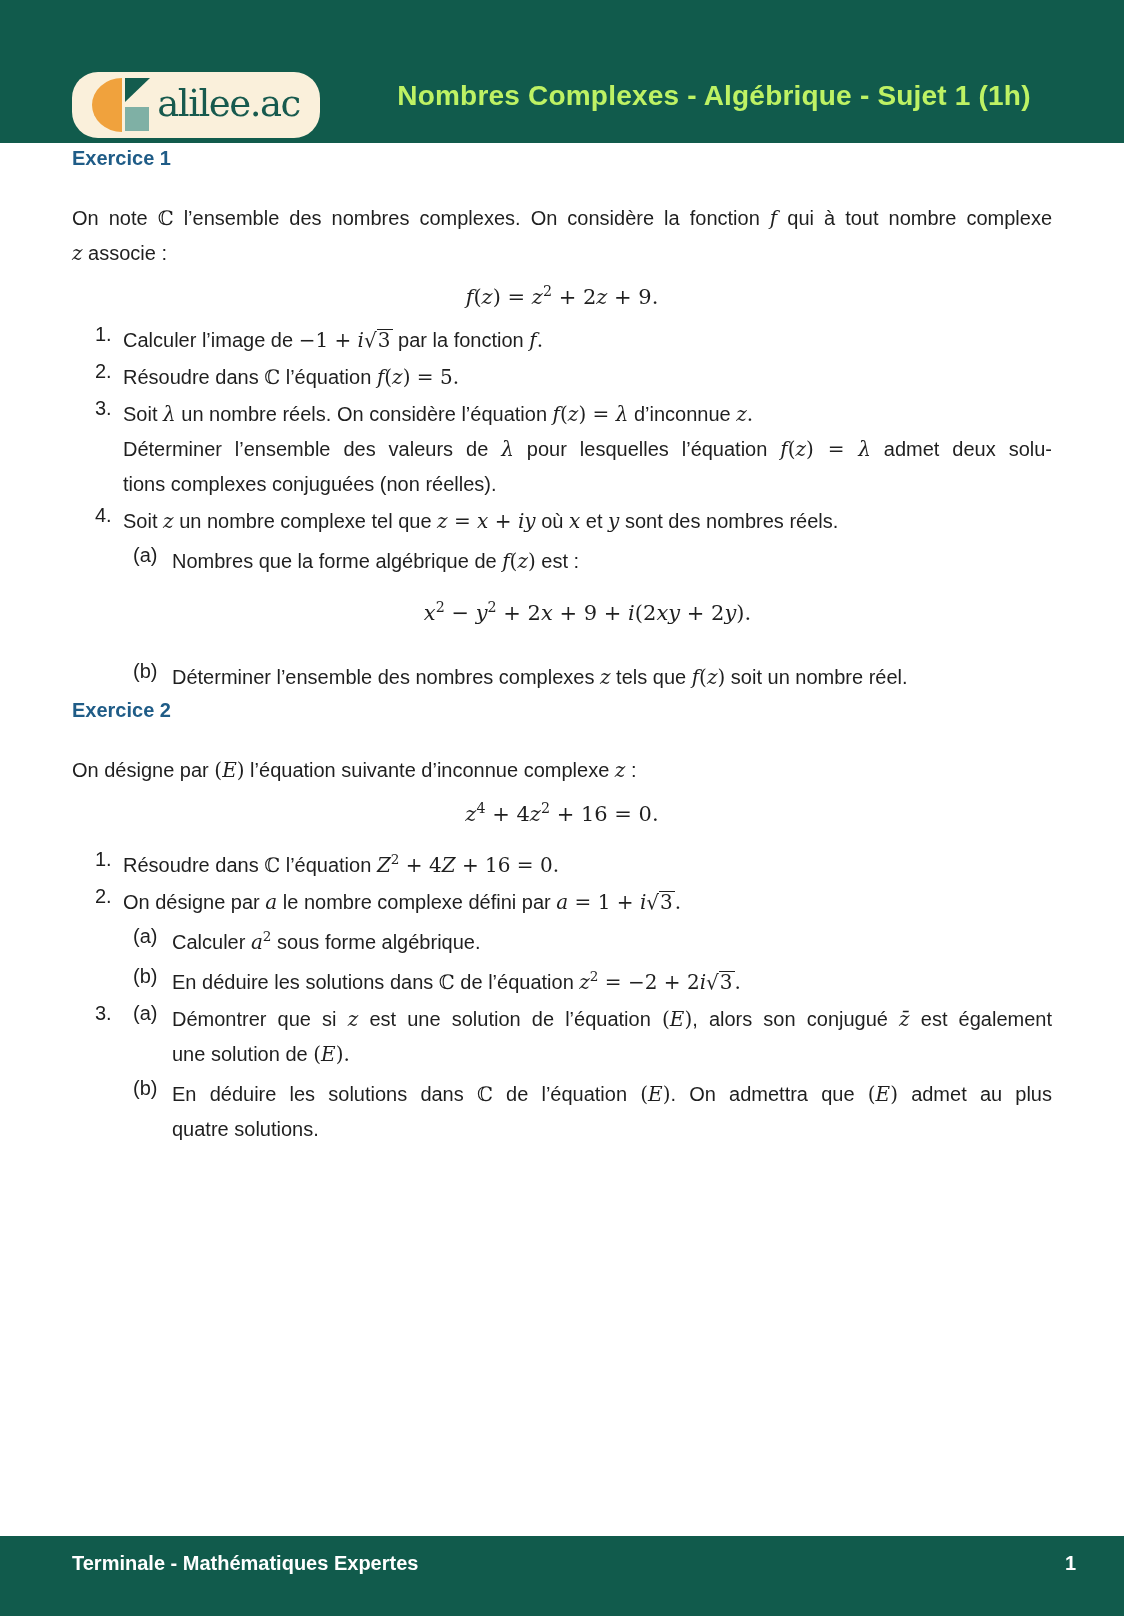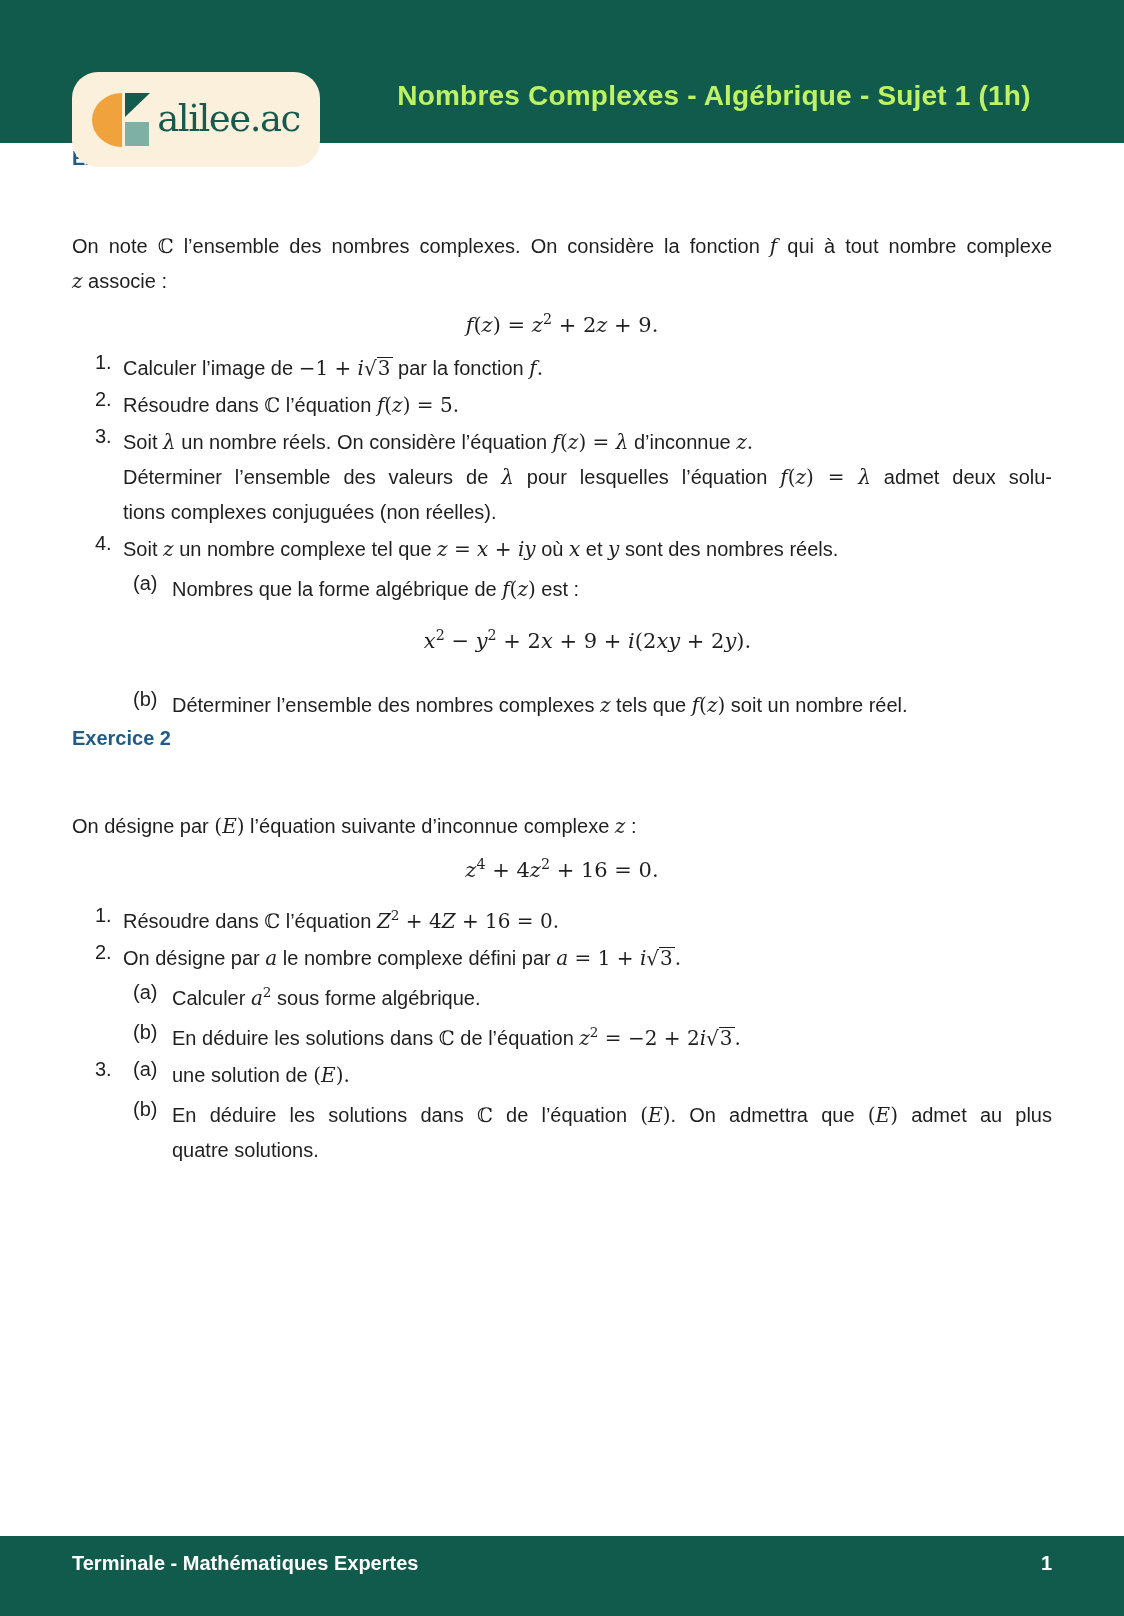--- a/index.html
+++ b/index.html
@@ -5,41 +5,41 @@
   html,body{margin:0;padding:0;background:#ffffff;}
   .page{
     width:1124px;height:1616px;margin:0 auto;background:#ffffff;
     font-family:"Liberation Sans",sans-serif;color:#1f1f1f;
     display:flex;flex-direction:column;overflow:hidden;position:relative;
   }
   
   .band{background:#115b4c;}
   .hdr{height:143px;flex:none;position:relative;}
   .logo{
-    position:absolute;left:72px;top:72px;width:248px;height:95px;
+    position:absolute;left:72px;top:72px;width:248px;height:66px;
     background:#faf0db;border-radius:26px;display:flex;align-items:center;
     justify-content:center;gap:7px;z-index:2;
   }
   .gmark{position:relative;width:58px;height:54px;flex:none;}
   .ghalf{position:absolute;left:0;top:0;width:30px;height:54px;background:#f0a23d;
          border-radius:30px 0 0 30px / 27px 0 0 27px;}
   .gtri{position:absolute;left:33px;top:0;width:25px;height:24px;display:block;}
   .gsq{position:absolute;left:33px;top:29px;width:24px;height:24px;background:#7fb0a5;}
   .ltext{font-family:"DejaVu Serif",serif;font-size:37px;line-height:1;color:#175a4e;
          letter-spacing:-1.5px;padding-bottom:3px;}
   .htitle{
     position:absolute;left:360px;right:56px;top:80px;text-align:center;
     color:#bef264;font-size:28px;line-height:32px;font-weight:700;letter-spacing:.2px;
   }
   
   main{flex:1 1 auto;padding:0 72px;font-size:20px;}
   h2.ex{font-size:20px;line-height:30px;font-weight:700;color:#1f5c87;margin:0;}
   .ex1h{margin-top:50px;}
   .ex2h{margin-top:88px;}
-  .intro{margin-top:56px;}
+  .intro{margin-top:28px;}
   .tl{line-height:35px;}
   .just{text-align:justify;text-align-last:justify;}
   .formula{margin:8px 0;text-align:center;font-size:21px;line-height:36px;}
   .subformula{margin:16px 0 24px -49px;}
   .olist{margin-left:23px;}
   .olist1{margin-top:2px;}
   .olist2{margin-top:16px;}
   .li{display:flex;}
   .li + .li{margin-top:2px;}
   .num{width:28px;flex:none;}
@@ -51,21 +51,21 @@
   .mi{font-family:"DejaVu Serif","DejaVu Sans",serif;font-style:italic;}
   .mr{font-family:"DejaVu Serif","DejaVu Sans",serif;font-style:normal;}
   sup.mr{font-size:.68em;line-height:0;}
   .sq{font-family:"DejaVu Serif","DejaVu Sans",serif;white-space:nowrap;font-style:normal;}
   .sq .rad{padding-right:1px;}
   .sq .und{display:inline-block;line-height:1.02;border-top:1.4px solid currentColor;
            padding:0 2px 0 1px;margin-left:-1px;font-style:normal;}
   
   .ftr{flex:none;height:80px;margin-top:auto;box-sizing:border-box;
        display:flex;justify-content:space-between;align-items:flex-start;
-       padding:15px 72px 0 72px;color:#ffffff;font-size:20px;line-height:24px;font-weight:700;}
+       padding:15px 48px 0 72px;color:#ffffff;font-size:20px;line-height:24px;font-weight:700;}
 </style>
 </head>
 <body>
 
 <div class="page">
 
   <header class="band hdr">
     <div class="logo">
       <div class="gmark">
         <div class="ghalf"></div>
@@ -183,20 +183,21 @@
         </div>
       </div>
 
       <div class="li">
         <span class="num">3.</span>
         <div class="libody">
 
           <div class="sub" style="margin-top:0">
             <span class="subnum" style="margin-left:10px">(a)</span>
             <div class="subbody">
+                <div class="tl just"><span class="tx">Démontrer que si </span><span class="mi">z</span><span class="tx"> est une solution de l’équation </span><span class="mr">(</span><span class="mi">E</span><span class="mr">)</span><span class="tx">, alors son conjugué </span><span class="mi">z̄</span><span class="tx"> est également</span></div>
                 <div class="tl"><span class="tx">une solution de </span><span class="mr">(</span><span class="mi">E</span><span class="mr">)</span><span class="mr">.</span></div>
               </div>
           </div>
 
           <div class="sub">
             <span class="subnum">(b)</span>
             <div class="subbody">
                 <div class="tl just"><span class="tx">En déduire les solutions dans </span><span class="mr">ℂ</span><span class="tx"> de l’équation </span><span class="mr">(</span><span class="mi">E</span><span class="mr">)</span><span class="tx">. On admettra que </span><span class="mr">(</span><span class="mi">E</span><span class="mr">)</span><span class="tx"> admet au plus</span></div>
                 <div class="tl"><span class="tx">quatre solutions.</span></div>
               </div>

